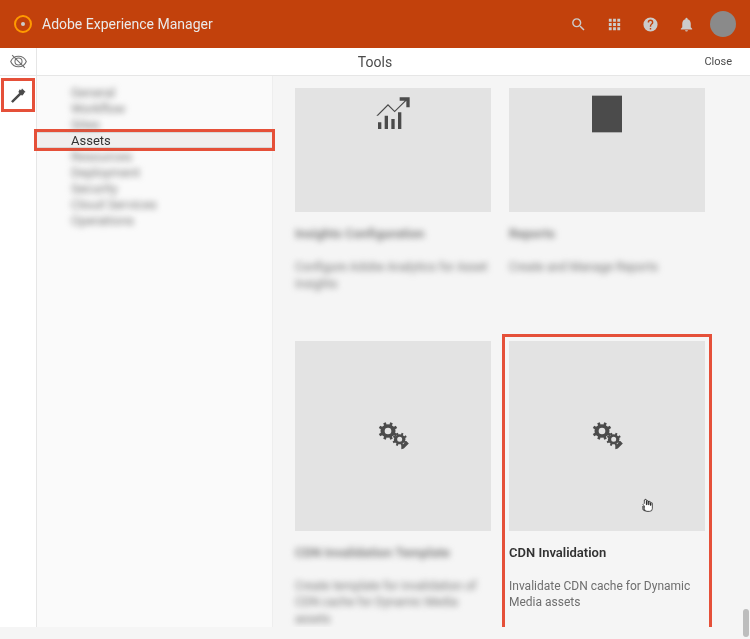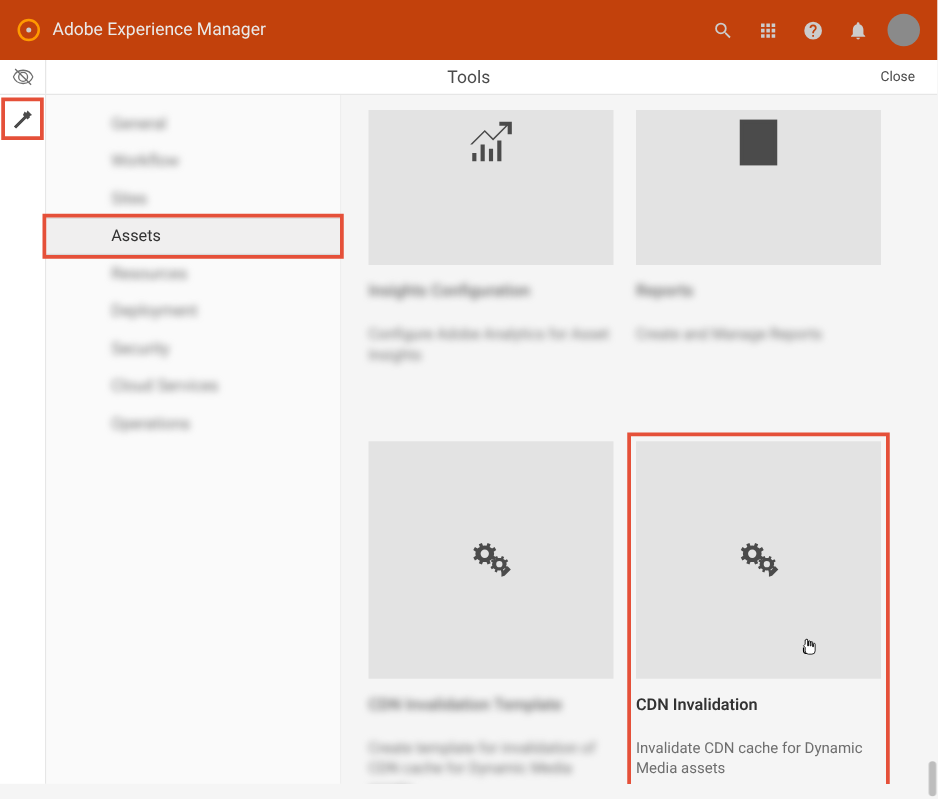--- a/index.html
+++ b/index.html
@@ -88,24 +88,24 @@
     outline-offset: -3px;
   }
 
   .nav-col {
     width: 236px;
     background: #fafafa;
     border-right: 1px solid #eee;
     padding-top: 8px;
   }
   .nav-item {
-    height: 30px;
+    height: 16px;
     display: flex;
     align-items: center;
-    padding-left: 52px;
+    padding-left: 34px;
     font-size: 13px;
     color: #333;
     cursor: pointer;
   }
   .nav-item.blurred {
     filter: blur(3px);
     color: #777;
   }
   .nav-item.selected {
     background: #f0efef;
@@ -119,21 +119,21 @@
 
   .content {
     flex: 1;
     padding: 12px 22px;
     overflow-y: auto;
     position: relative;
   }
   .cards {
     display: grid;
     grid-template-columns: repeat(2, 196px);
-    gap: 60px 18px;
+    gap: 48px 18px;
     justify-content: start;
   }
   .card {
     width: 196px;
   }
   .card-thumb {
     width: 196px; height: 190px;
     background: #e3e3e3;
     display: flex; align-items: center; justify-content: center;
   }

